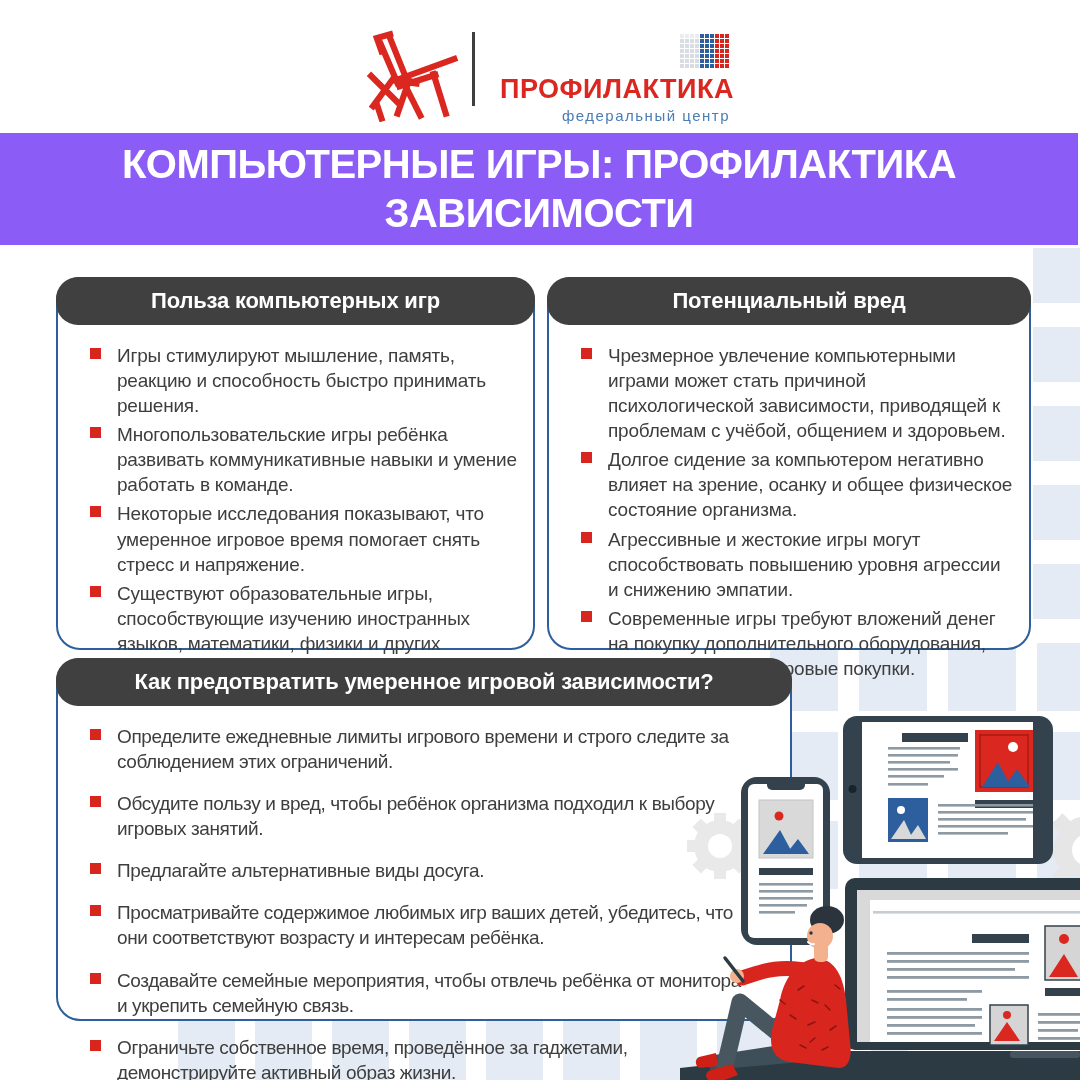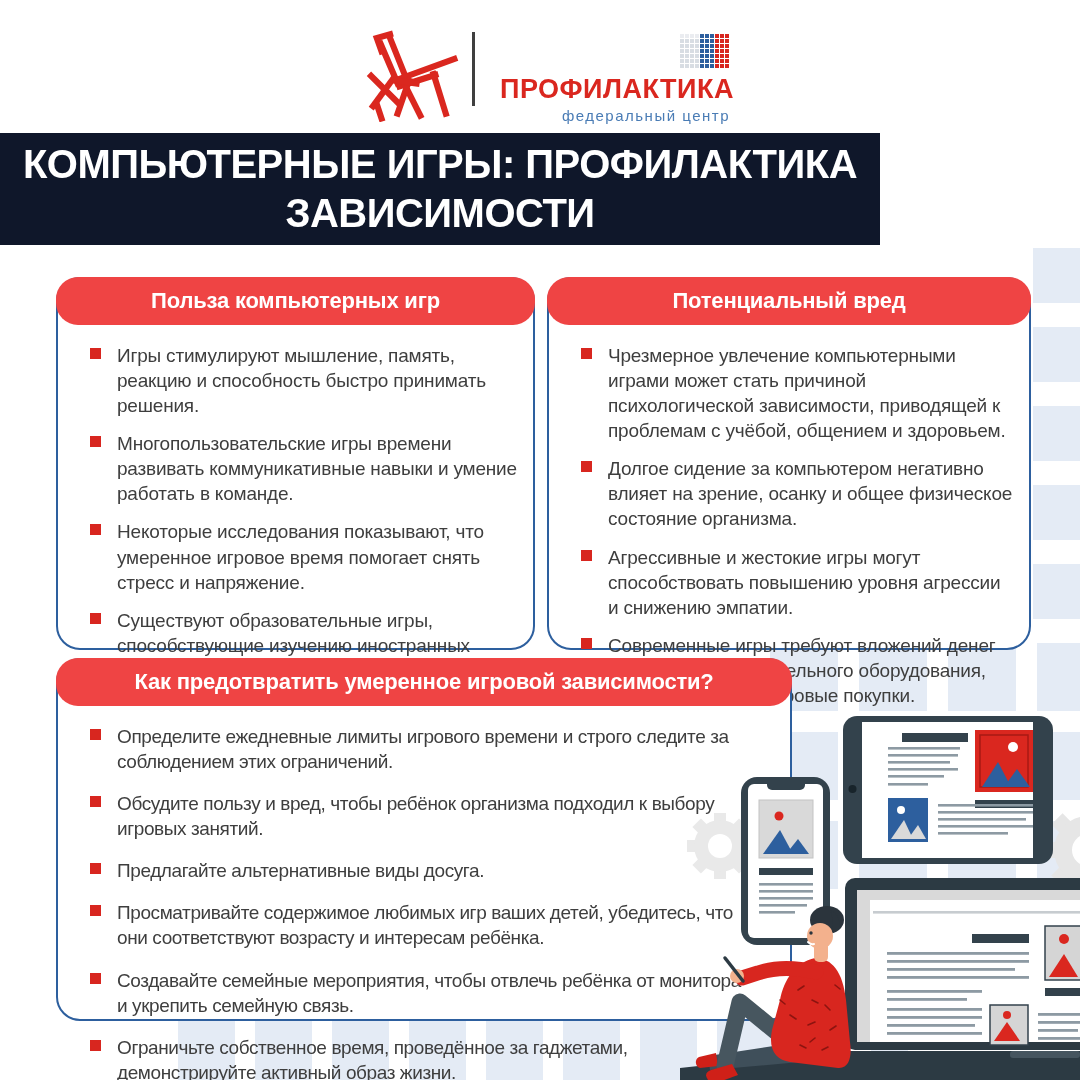--- a/index.html
+++ b/index.html
@@ -26,41 +26,41 @@
   .header{position:absolute;left:0;top:0;width:1080px;height:133px;z-index:2;}
   .horse{position:absolute;left:356px;top:26px;width:104px;height:96px;}
   .logo-divider{position:absolute;left:472px;top:32px;width:3px;height:74px;background:#3f3f3f;}
   .brand{position:absolute;left:500px;top:24px;width:230px;text-align:right;}
   .pixel-grid{display:inline-grid;grid-template-columns:repeat(10,5px);grid-auto-rows:5px;margin-bottom:6px;}
   .pixel-grid span{width:4px;height:4px;display:block;}
   .brand-name{font-size:27px;font-weight:800;color:#da271f;letter-spacing:.5px;line-height:1.05;}
   .brand-sub{font-size:15px;color:#4a7cb5;letter-spacing:1.5px;margin-top:4px;}
   
   .banner{
-    position:absolute;left:0;top:133px;width:880px;height:112px;background:#0f172a;z-index:2;
+    position:absolute;left:0;top:133px;width:1078px;height:112px;background:#8b5cf6;z-index:2;
     display:flex;flex-direction:column;align-items:center;justify-content:center;
   }
   .banner div{
     color:#ffffff;font-weight:800;font-size:40px;line-height:1.22;letter-spacing:-.5px;
     text-transform:uppercase;text-align:center;
   }
   
   .card{
     position:absolute;background:#ffffff;border:2px solid #2d5f9e;border-radius:24px;z-index:2;
     box-sizing:border-box;
   }
   .card-benefits{left:56px;top:277px;width:479px;height:373px;}
   .card-harm{left:547px;top:277px;width:484px;height:373px;}
   .card-prevent{left:56px;top:658px;width:736px;height:363px;}
   .card-header{
     position:relative;left:-2px;top:-2px;width:calc(100% + 4px);height:48px;
-    background:#ef4444;border-radius:22px;display:flex;align-items:center;justify-content:center;
+    background:#404040;border-radius:22px;display:flex;align-items:center;justify-content:center;
   }
   .card-header span{color:#ffffff;font-weight:700;font-size:22px;letter-spacing:-.2px;}
-  .card ul{list-style:none;margin:0;padding:16px 14px 0 32px;display:flex;flex-direction:column;gap:13px;}
+  .card ul{list-style:none;margin:0;padding:16px 14px 0 32px;display:flex;flex-direction:column;gap:4px;}
   .card li{
     position:relative;padding-left:27px;font-size:19px;line-height:1.32;color:#3e3e3e;letter-spacing:-.2px;
   }
   .card li::before{
     content:"";position:absolute;left:0;top:5px;width:11px;height:11px;background:#d8261f;
   }
   .card-prevent ul{gap:17px;padding-right:40px;}
   .card-prevent li{letter-spacing:-.4px;}
   
   .illustration{position:absolute;left:680px;top:700px;width:400px;height:380px;z-index:3;}
@@ -174,21 +174,21 @@
     <div>КОМПЬЮТЕРНЫЕ ИГРЫ: ПРОФИЛАКТИКА</div>
     <div>ЗАВИСИМОСТИ</div>
   </div>
 
   <section class="card card-benefits">
     <div class="card-header">
       <span>Польза компьютерных игр</span>
     </div>
     <ul>
       <li>Игры стимулируют мышление, память, реакцию и способность быстро принимать решения.</li>
-      <li>Многопользовательские игры времени развивать коммуникативные навыки и умение работать в команде.</li>
+      <li>Многопользовательские игры ребёнка развивать коммуникативные навыки и умение работать в команде.</li>
       <li>Некоторые исследования показывают, что умеренное игровое время помогает снять стресс и напряжение.</li>
       <li>Существуют образовательные игры, способствующие изучению иностранных языков, математики, физики и других дисциплин.</li>
     </ul>
   </section>
 
   <section class="card card-harm">
     <div class="card-header">
       <span>Потенциальный вред</span>
     </div>
     <ul>

